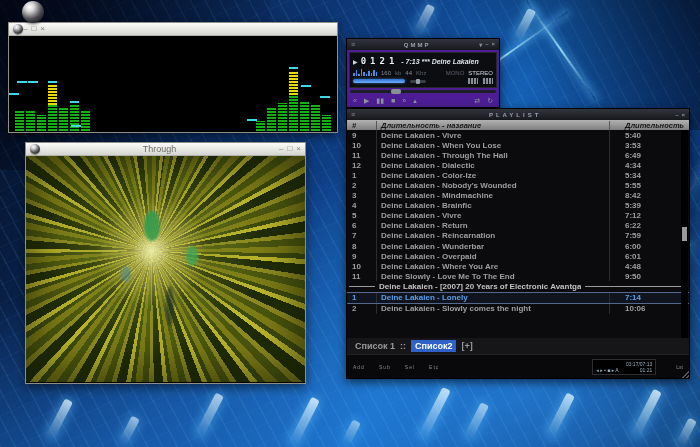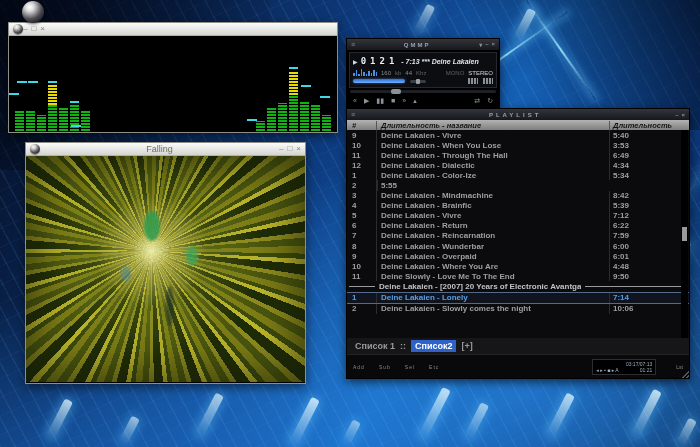--- a/index.html
+++ b/index.html
@@ -64,21 +64,21 @@
   .pm-content {
     position:relative; height:226px; overflow:hidden;
     background:
       radial-gradient(circle at 45% 42%, rgba(245,245,175,0.95) 0%, rgba(210,205,95,0.65) 10%, rgba(130,140,35,0.3) 28%, rgba(0,0,0,0) 55%),
       repeating-conic-gradient(from 8deg at 45% 42%, #7d7d16 0deg 3deg, #3c4a0e 3deg 5deg, #bcb62a 5deg 7deg, #1f2c08 7deg 11deg, #8e8c1e 11deg 13deg, #4a560f 13deg 16deg);
     box-shadow:inset 0 0 40px 10px rgba(20,25,5,0.6);
   }
   .pm-blob { position:absolute; border-radius:50%; filter:blur(1px); }
 
   
-  .dwin { position:absolute; background:#000000; border:1px solid #000; box-shadow:0 3px 9px rgba(0,0,0,0.6); }
+  .dwin { position:absolute; background:#4c1d95; border:1px solid #000; box-shadow:0 3px 9px rgba(0,0,0,0.6); }
   .dtitle {
     height:11px; display:flex; align-items:center; padding:0 4px;
     background:linear-gradient(#32353c, #17181c); color:#9aa0ad;
     font-size:6px; font-weight:bold; letter-spacing:2px;
   }
   .dtitle .cap { flex:1; text-align:center; }
   .dtitle .dbtns { display:flex; gap:3px; font-size:6px; color:#8a909c; letter-spacing:0; }
   .dtitle .micon { font-size:7px; color:#8a909c; letter-spacing:0; }
 
   
@@ -102,21 +102,21 @@
   .seek i { position:absolute; top:-1px; left:28%; width:10px; height:5px; background:#8a9098; border-radius:2px; }
   .transport { display:flex; align-items:center; gap:7px; padding:4px 6px 0; }
   .tbtn { color:#8e949c; font-size:7px; line-height:1; cursor:default; }
   .tspacer { flex:1; }
 
   
   .pltitle-cap { font-size:6px; letter-spacing:3px; color:#9aa0ad; }
   .plheader { display:flex; height:10px; background:linear-gradient(#b2b2b2, #7f7f7f); color:#141414; font-size:7.5px; font-weight:bold; font-style:italic; align-items:center; }
   .col-num { width:30px; padding-left:5px; border-right:1px solid #55555a; }
   .col-title { flex:1; padding-left:4px; overflow:hidden; white-space:nowrap; }
-  .col-dur { width:80px; padding-left:3px; border-left:1px solid #55555a; }
+  .col-dur { width:80px; padding-left:15px; border-left:1px solid #55555a; }
   .plrows { position:relative; flex:1; background:#0b0b0d; overflow:hidden; }
   .plrow { display:flex; height:10.1px; align-items:center; font-size:8px; font-weight:bold; color:#9f9f9f; }
   .plrow .col-num { border-right:1px solid #2c2c30; height:100%; display:flex; align-items:center; }
   .plrow .col-dur { border-left:1px solid #2c2c30; height:100%; display:flex; align-items:center; }
   .plrow.current { color:#57a0e8; background:#10141f; border-top:1px solid #55globe6a8a; border-top:1px solid #556a8a; border-bottom:1px solid #556a8a; height:12px; }
   .plrow.separator { color:#c2c2c2; gap:4px; padding:0 2px; }
   .sline { border-top:1px solid #9a9a9a; width:26px; }
   .sline.flex { flex:1; }
   .septxt { white-space:nowrap; overflow:hidden; }
   .plscroll { position:absolute; right:1px; top:0; bottom:0; width:7px; background:#000; }
@@ -202,21 +202,21 @@
       <i class="peak" style="left: 62px; top: 89px;"></i>
       <i class="peak" style="left: 292px; top: 49px;"></i>
       <i class="peak" style="left: 311px; top: 60px;"></i>
       <i class="peak" style="left: 238px; top: 83px;"></i>
     </div>
 </div>
 
 <div class="lwin" style="left:25px;top:142px;width:281px;height:242px">
   <div class="ltitle">
     <span class="orb"></span>
-    <span class="cap">Falling</span>
+    <span class="cap">Through</span>
     <span class="winbtns">
       <span>–</span>
       <span>□</span>
       <span>×</span>
     </span>
   </div>
   <div class="pm-content">
     <i class="pm-blob" style="left:118px;top:55px;width:16px;height:30px;background:#2e9b4e;opacity:.85"></i>
     <i class="pm-blob" style="left:160px;top:90px;width:12px;height:20px;background:#36a85c;opacity:.7"></i>
     <i class="pm-blob" style="left:95px;top:110px;width:10px;height:16px;background:#4e8ba0;opacity:.5"></i>
@@ -320,20 +320,21 @@
         <span class="col-title">Deine Lakaien - Dialectic</span>
         <span class="col-dur">4:34</span>
       </div>
       <div class="plrow track">
         <span class="col-num">1</span>
         <span class="col-title">Deine Lakaien - Color-Ize</span>
         <span class="col-dur">5:34</span>
       </div>
       <div class="plrow track">
         <span class="col-num">2</span>
+        <span class="col-title">Deine Lakaien - Nobody's Wounded</span>
         <span class="col-dur">5:55</span>
       </div>
       <div class="plrow track">
         <span class="col-num">3</span>
         <span class="col-title">Deine Lakaien - Mindmachine</span>
         <span class="col-dur">8:42</span>
       </div>
       <div class="plrow track">
         <span class="col-num">4</span>
         <span class="col-title">Deine Lakaien - Brainfic</span>

